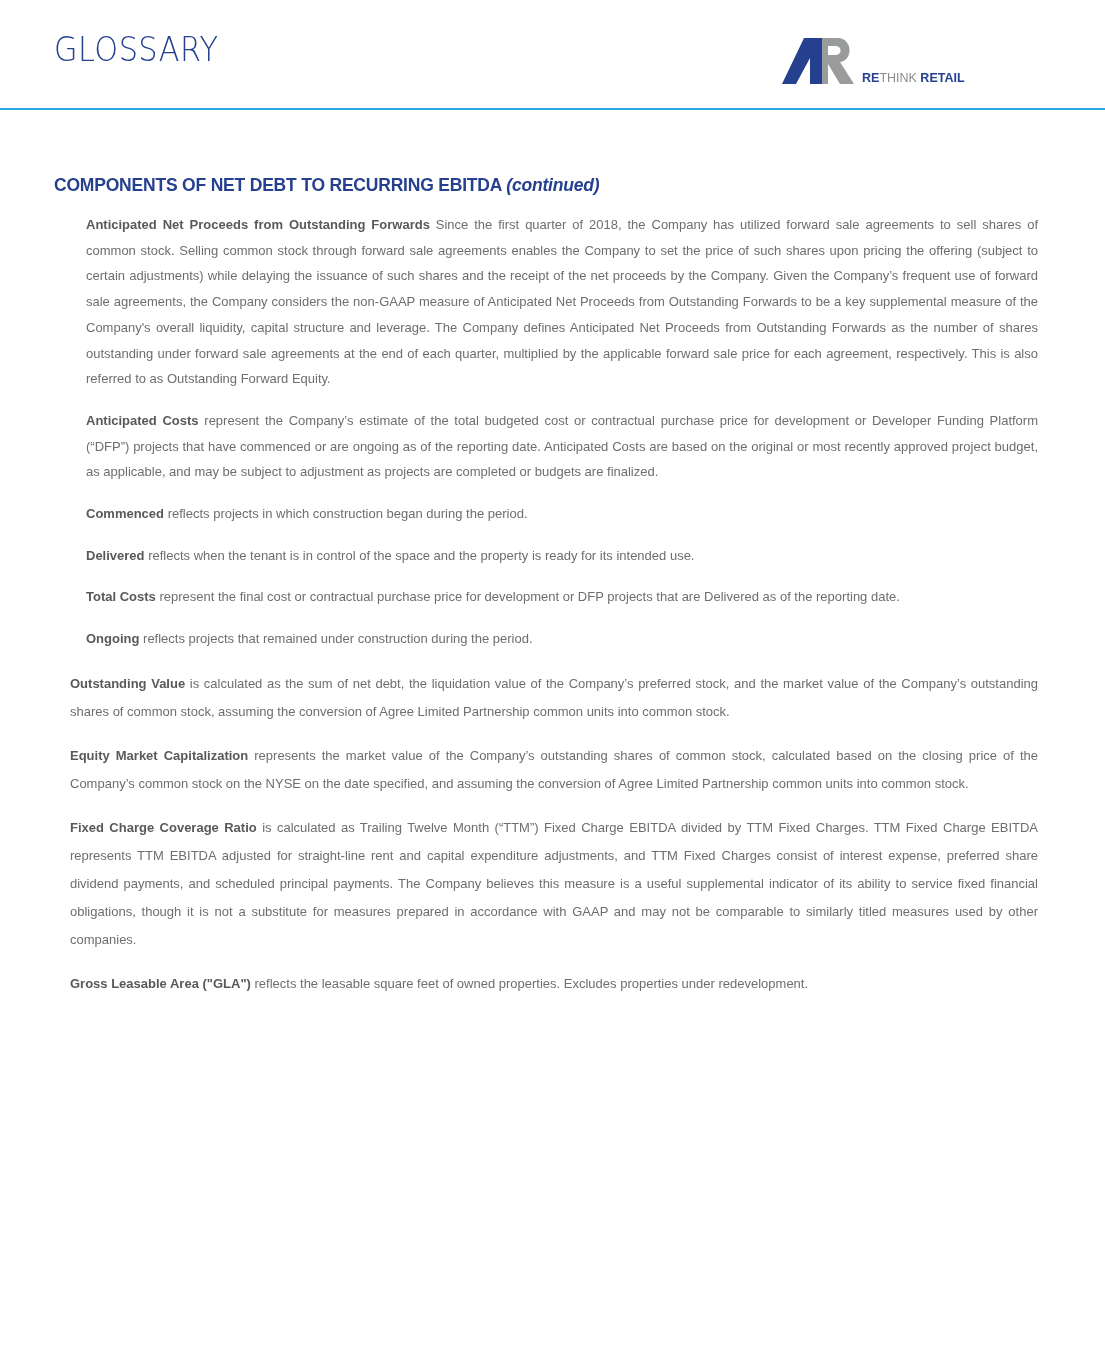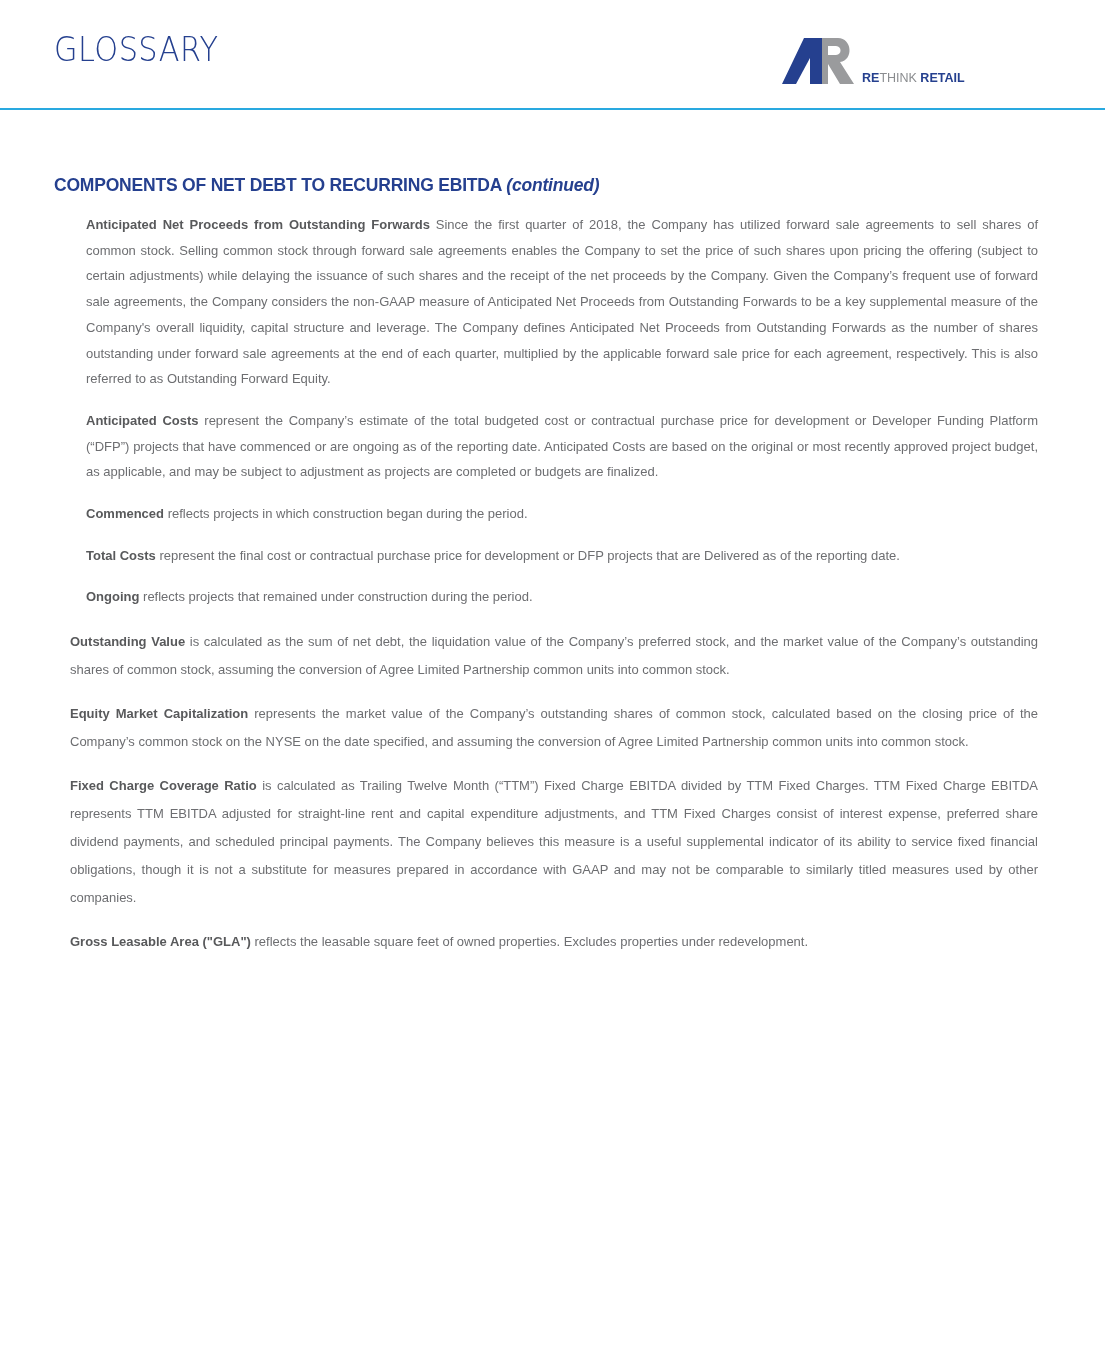--- a/index.html
+++ b/index.html
@@ -65,20 +65,21 @@
 <div class="content">
 
   <h2><span>COMPONENTS OF NET DEBT TO RECURRING EBITDA</span> <span class="cont">(continued)</span></h2>
   <div class="sub" style="margin-top:13px;">
     <p><b>Anticipated Net Proceeds from Outstanding Forwards</b><span> Since the first quarter of 2018, the Company has utilized forward sale agreements to sell shares of common stock. Selling common stock through forward sale agreements enables the Company to set the price of such shares upon pricing the offering (subject to certain adjustments) while delaying the issuance of such shares and the receipt of the net proceeds by the Company. Given the Company’s frequent use of forward sale agreements, the Company considers the non-GAAP measure of Anticipated Net Proceeds from Outstanding Forwards to be a key supplemental measure of the Company's overall liquidity, capital structure and leverage. The Company defines Anticipated Net Proceeds from Outstanding Forwards as the number of shares outstanding under forward sale agreements at the end of each quarter, multiplied by the applicable forward sale price for each agreement, respectively. This is also referred to as Outstanding Forward Equity.</span></p>
   </div>
 
   <div class="sub" style="margin-top:14px;">
     <p><b>Anticipated Costs</b><span> represent the Company’s estimate of the total budgeted cost or contractual purchase price for development or Developer Funding Platform (“DFP”) projects that have commenced or are ongoing as of the reporting date. Anticipated Costs are based on the original or most recently approved project budget, as applicable, and may be subject to adjustment as projects are completed or budgets are finalized.</span></p>
     <p style="margin-top:11px;"><b>Commenced</b><span> reflects projects in which construction began during the period.</span></p>
+    <p style="margin-top:11px;"><b>Delivered</b><span> reflects when the tenant is in control of the space and the property is ready for its intended use.</span></p>
     <p style="margin-top:11px;"><b>Total Costs</b><span> represent the final cost or contractual purchase price for development or DFP projects that are Delivered as of the reporting date.</span></p>
     <p style="margin-top:11px;"><b>Ongoing</b><span> reflects projects that remained under construction during the period.</span></p>
   </div>
 
   <div class="wide" style="margin-top:18px;">
     <p><b>Outstanding Value</b><span> is calculated as the sum of net debt, the liquidation value of the Company’s preferred stock, and the market value of the Company’s outstanding shares of common stock, assuming the conversion of Agree Limited Partnership common units into common stock.</span></p>
     <p style="margin-top:11px;"><b>Equity Market Capitalization</b><span> represents the market value of the Company’s outstanding shares of common stock, calculated based on the closing price of the Company’s common stock on the NYSE on the date specified, and assuming the conversion of Agree Limited Partnership common units into common stock.</span></p>
     <p style="margin-top:11px;"><b>Fixed Charge Coverage Ratio</b><span> is calculated as Trailing Twelve Month (“TTM”) Fixed Charge EBITDA divided by TTM Fixed Charges. TTM Fixed Charge EBITDA represents TTM EBITDA adjusted for straight-line rent and capital expenditure adjustments, and TTM Fixed Charges consist of interest expense, preferred share dividend payments, and scheduled principal payments. The Company believes this measure is a useful supplemental indicator of its ability to service fixed financial obligations, though it is not a substitute for measures prepared in accordance with GAAP and may not be comparable to similarly titled measures used by other companies.</span></p>
     <p style="margin-top:11px;"><b>Gross Leasable Area ("GLA")</b><span> reflects the leasable square feet of owned properties. Excludes properties under redevelopment.</span></p>
   </div>

